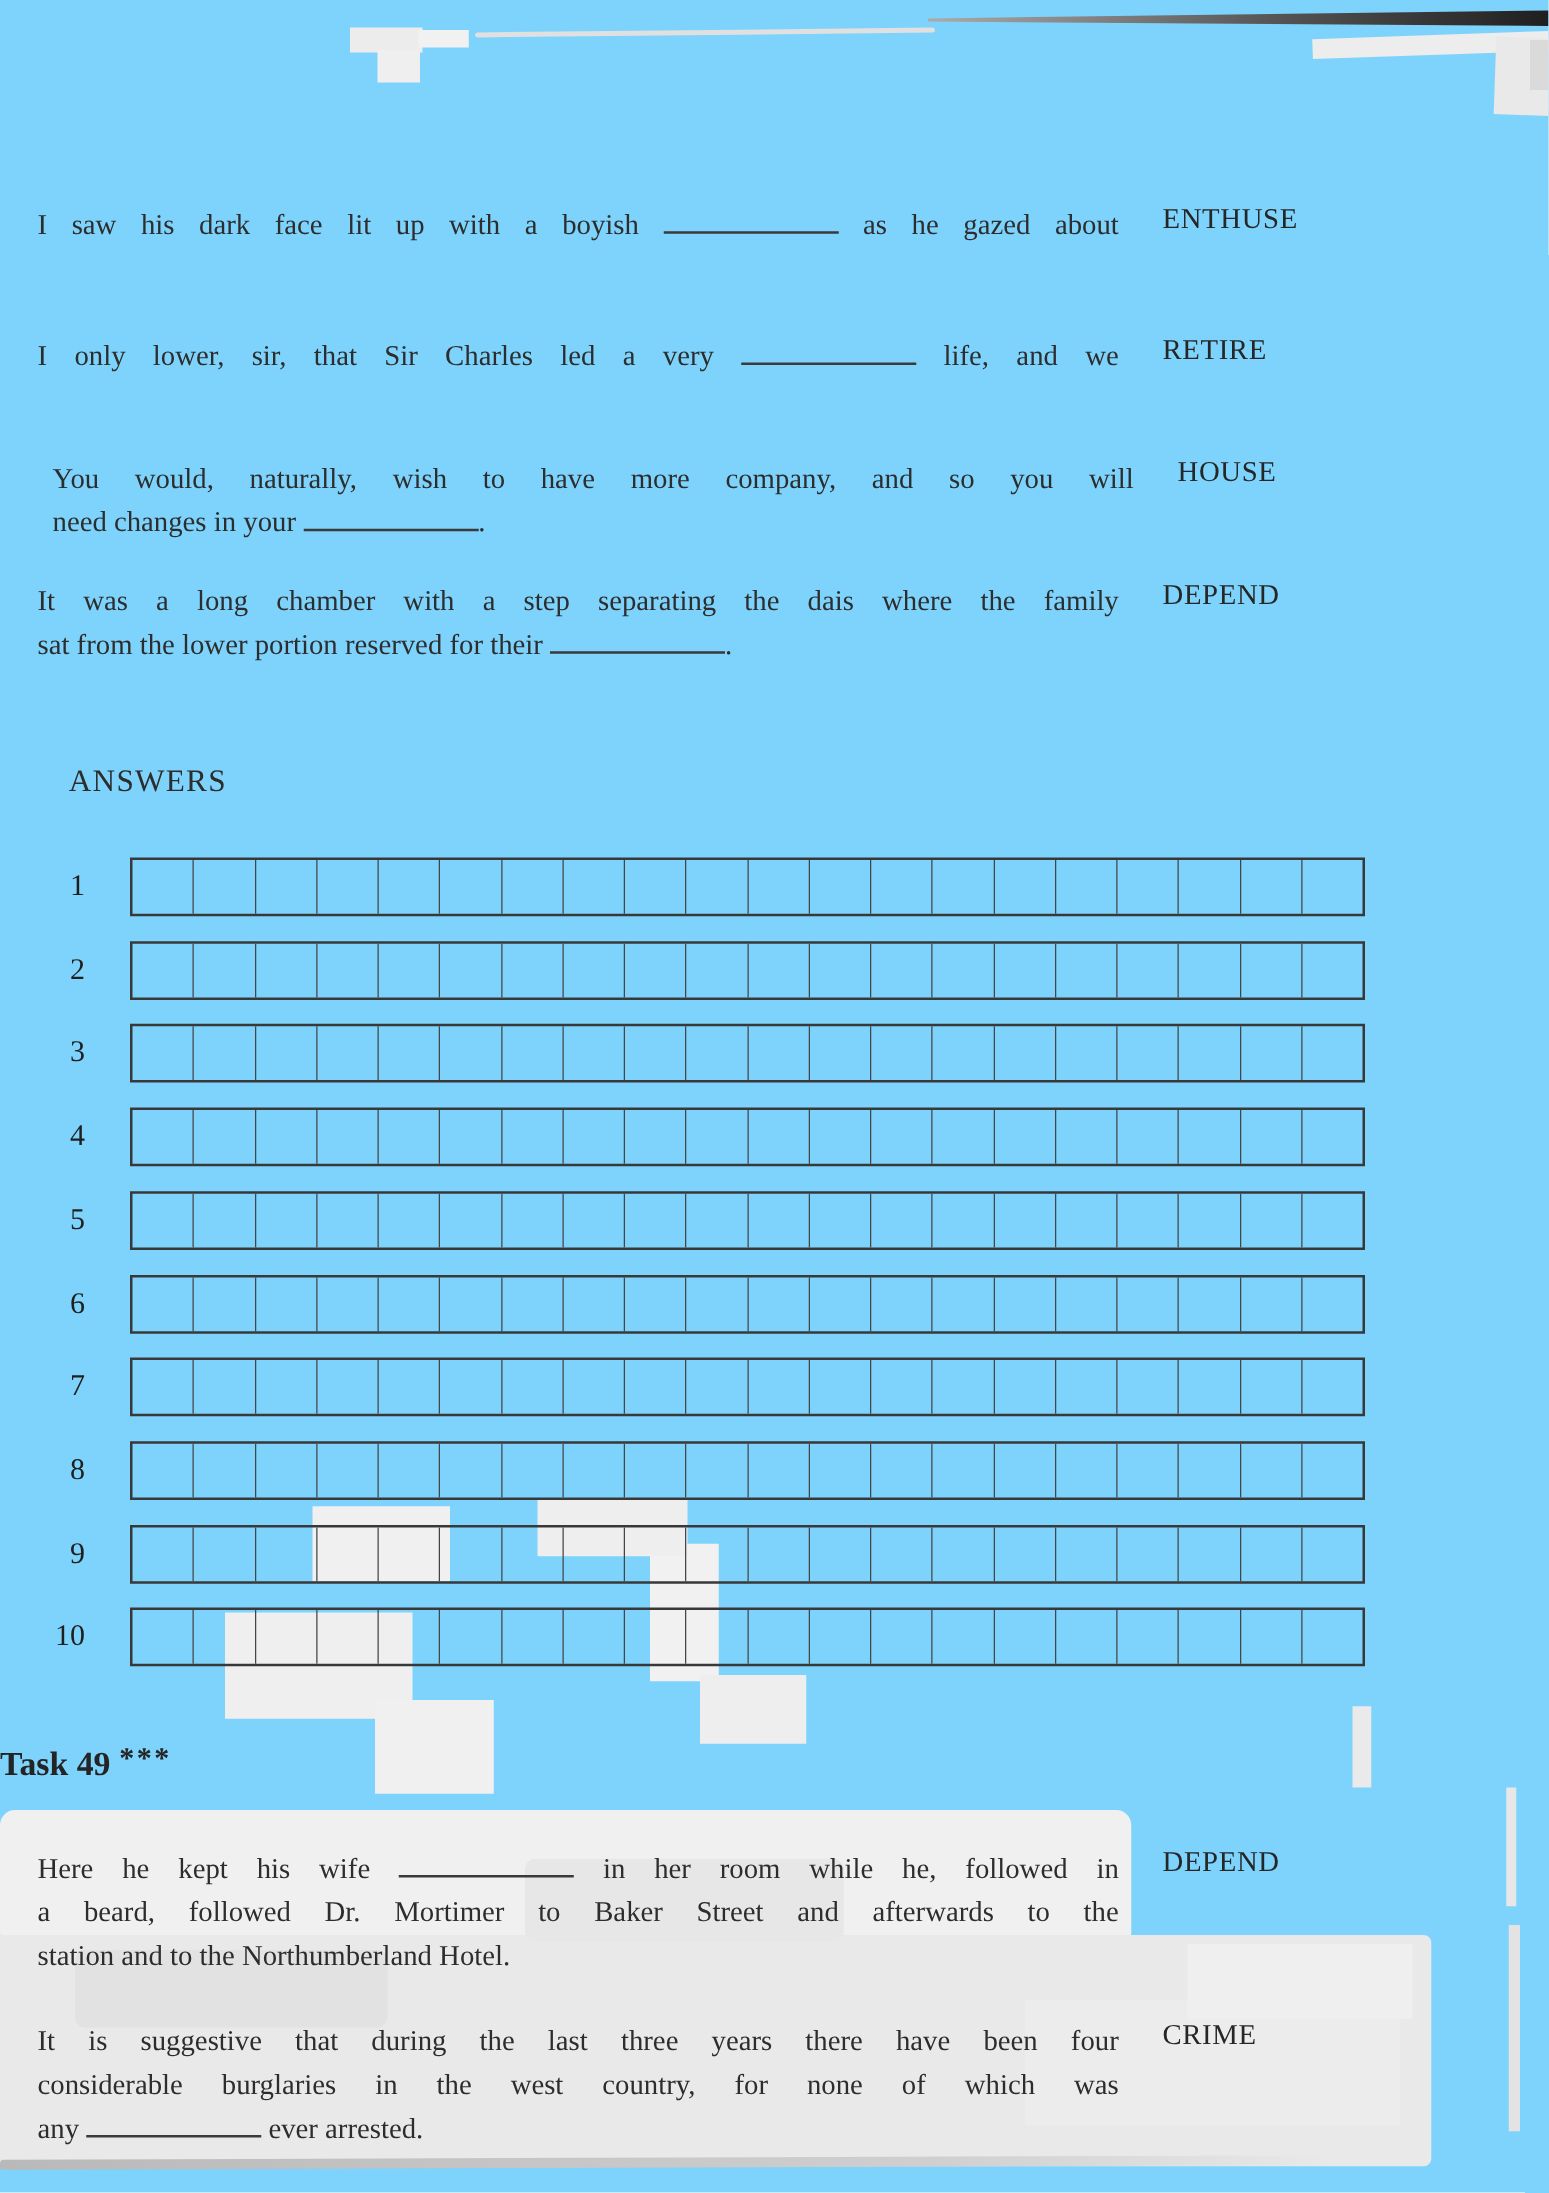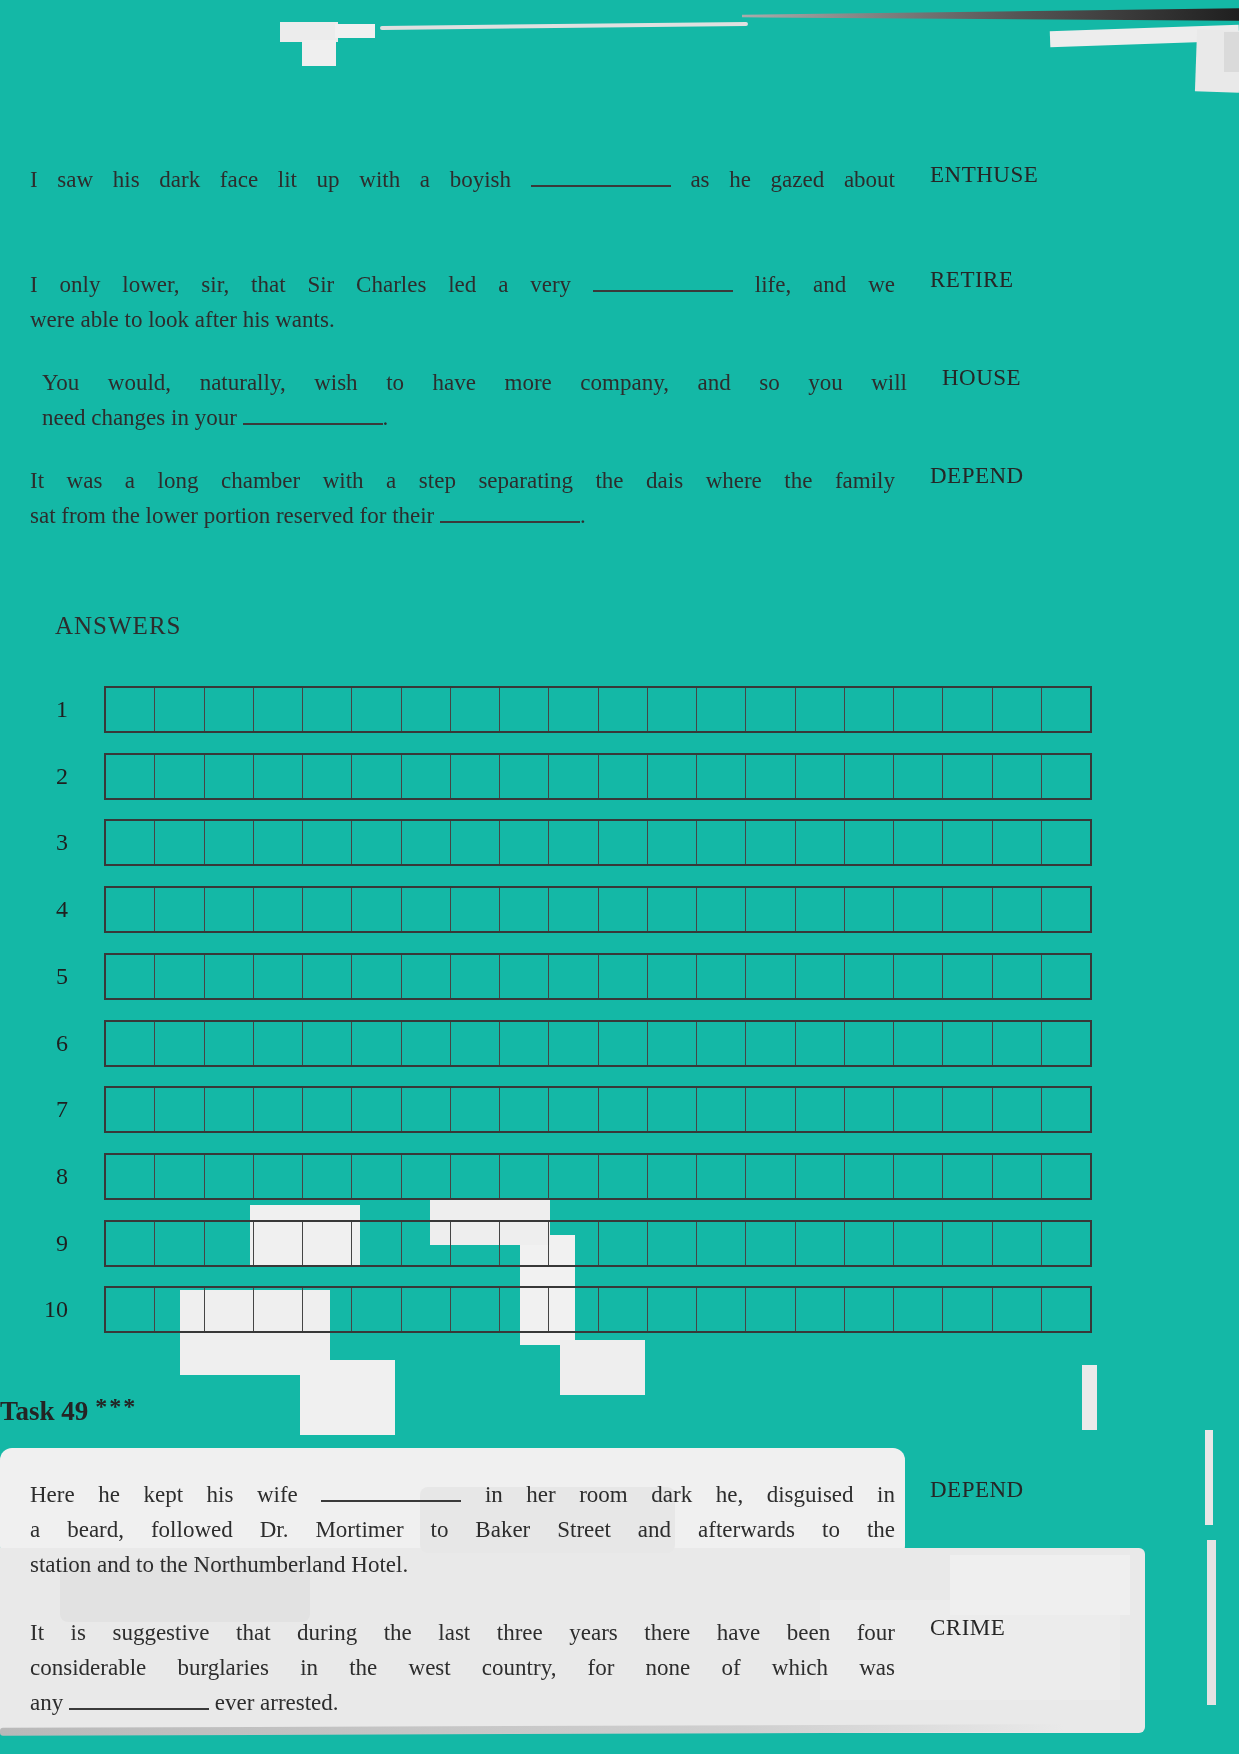--- a/index.html
+++ b/index.html
@@ -1,19 +1,19 @@
 <!DOCTYPE html>
 <html><head>
 <meta charset="utf-8">
 <style>
   html,body{margin:0;padding:0;background:#ffffff;}
   #page{
     position:relative;
     width:1239px;height:1754px;
-    background:#14b8a6;
+    background:#7dd3fc;
     overflow:hidden;
     font-family:"Liberation Serif","DejaVu Serif",serif;
     color:#2d2d2d;
   }
   
   .art{position:absolute;z-index:0;}
   .a-smudge1{left:280px;top:22px;width:58px;height:20px;background:#ececec;}
   .a-smudge1b{left:302px;top:40px;width:34px;height:26px;background:#efefef;}
   .a-smudge1c{left:335px;top:24px;width:40px;height:14px;background:#f1f1f1;}
   .a-streak-faint{left:380px;top:24px;width:368px;height:4px;background:#e0e0e0;transform:rotate(-0.6deg);border-radius:2px;}
@@ -96,21 +96,20 @@
 
   <div class="item i1">
     <div class="para">
         <div class="line"><span>I saw his dark face lit up with a boyish </span><span class="gap"></span><span> as he gazed about</span></div>
       </div>
     <div class="keyword">ENTHUSE</div>
   </div>
   <div class="item i2">
     <div class="para">
         <div class="line"><span>I only lower, sir, that Sir Charles led a very </span><span class="gap"></span><span> life, and we</span></div>
-        <div class="line line-last"><span>were able to look after his wants.</span></div>
       </div>
     <div class="keyword">RETIRE</div>
   </div>
   <div class="item i3">
     <div class="para">
         <div class="line"><span>You would, naturally, wish to have more company, and so you will</span></div>
         <div class="line line-last"><span>need changes in your </span><span class="gap"></span><span>.</span></div>
       </div>
     <div class="keyword">HOUSE</div>
   </div>
@@ -375,21 +374,21 @@
         </div>
       </div>
     </div>
 
   <div id="task-heading">
     <span>Task 49</span><span class="stars">***</span>
   </div>
 
   <div class="item i5">
     <div class="para">
-        <div class="line"><span>Here he kept his wife </span><span class="gap"></span><span> in her room dark he, disguised in</span></div>
+        <div class="line"><span>Here he kept his wife </span><span class="gap"></span><span> in her room while he, followed in</span></div>
         <div class="line"><span>a beard, followed Dr. Mortimer to Baker Street and afterwards to the</span></div>
         <div class="line line-last"><span>station and to the Northumberland Hotel.</span></div>
       </div>
     <div class="keyword">DEPEND</div>
   </div>
   <div class="item i6">
     <div class="para">
         <div class="line"><span>It is suggestive that during the last three years there have been four</span></div>
         <div class="line"><span>considerable burglaries in the west country, for none of which was</span></div>
         <div class="line line-last"><span>any </span><span class="gap"></span><span> ever arrested.</span></div>

